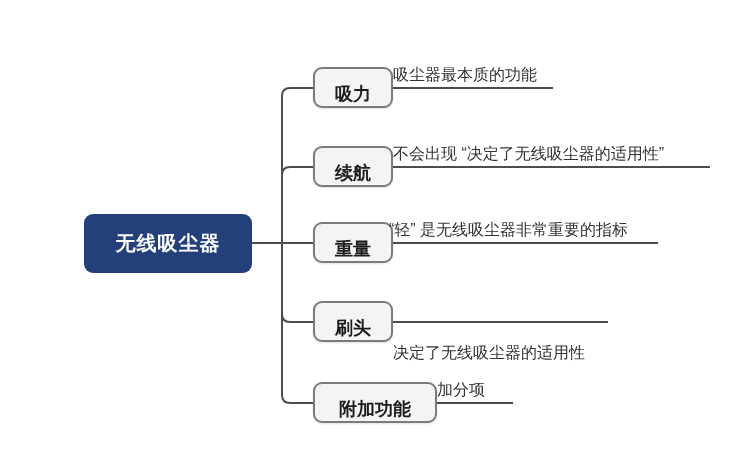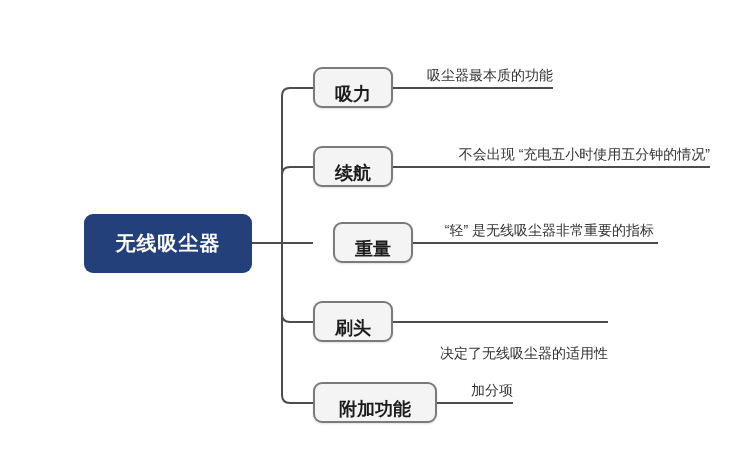--- a/index.html
+++ b/index.html
@@ -43,29 +43,29 @@
     border:2px solid var(--node-border);
     border-radius:9px;
     display:flex;align-items:flex-end;justify-content:center;
     color:var(--node-text);
     font-size:18px;font-weight:bold;
     box-sizing:border-box;
     box-shadow:0 1px 2px rgba(0,0,0,0.12);
   }
   .n1{left:313px;top:67px;width:80px;height:41px;}
   .n2{left:313px;top:146px;width:80px;height:41px;}
-  .n3{left:313px;top:222px;width:80px;height:41px;margin-left:20px;}
+  .n3{left:313px;top:222px;width:80px;height:41px;}
   .n4{left:313px;top:301px;width:80px;height:41px;}
   .n5{left:313px;top:382px;width:124px;height:41px;}
   .branch-desc{
     position:absolute;
     height:20px;line-height:20px;
-    text-align:right;
+    text-align:left;
     color:var(--description-text);
-    font-size:14px;
+    font-size:16px;
     white-space:nowrap;
     overflow:visible;
   }
   .d1{left:393px;top:65px;width:160px;}
   .d2{left:393px;top:144px;width:317px;}
   .d3{left:389px;top:220px;width:265px;}
   .d4{left:393px;top:299px;width:215px;margin-top:44px;}
   .d5{left:437px;top:380px;width:76px;}
 </style>
 </head>
@@ -104,18 +104,18 @@
     <span>重量</span>
   </div>
   <div class="branch-node n4">
     <span>刷头</span>
   </div>
   <div class="branch-node n5">
     <span>附加功能</span>
   </div>
 
   <div class="branch-desc d1">吸尘器最本质的功能</div>
-  <div class="branch-desc d2">不会出现 “充电五小时使用五分钟的情况”</div>
+  <div class="branch-desc d2">不会出现 “决定了无线吸尘器的适用性”</div>
   <div class="branch-desc d3">“轻” 是无线吸尘器非常重要的指标</div>
   <div class="branch-desc d4">决定了无线吸尘器的适用性</div>
   <div class="branch-desc d5">加分项</div>
 
 </div>
 
 </body></html>

